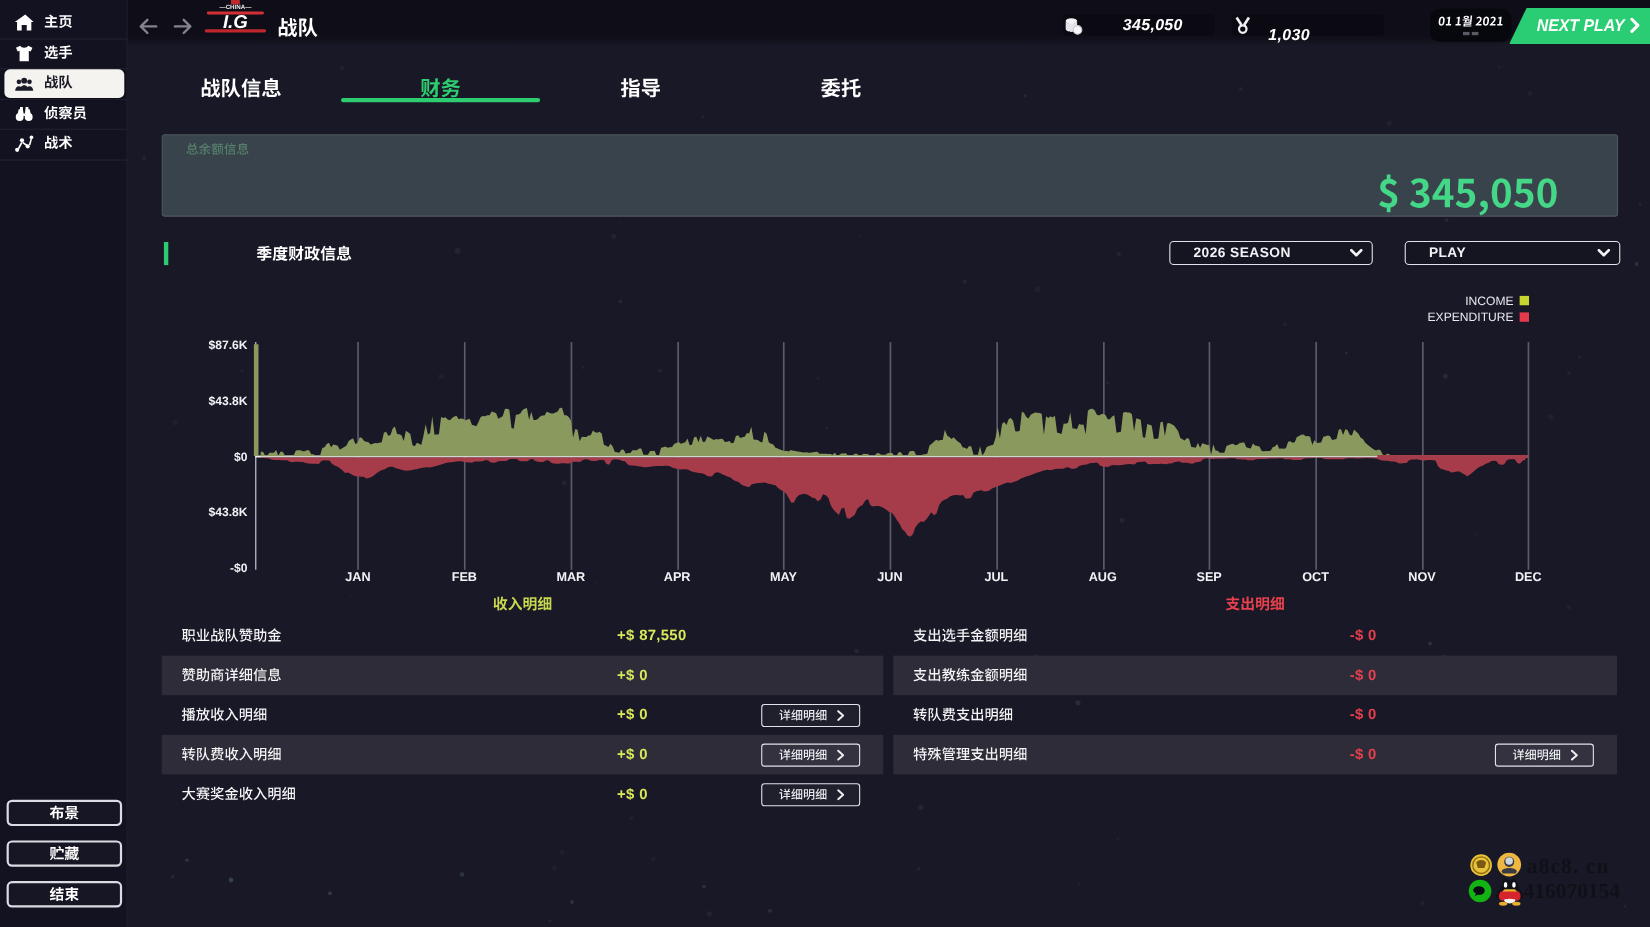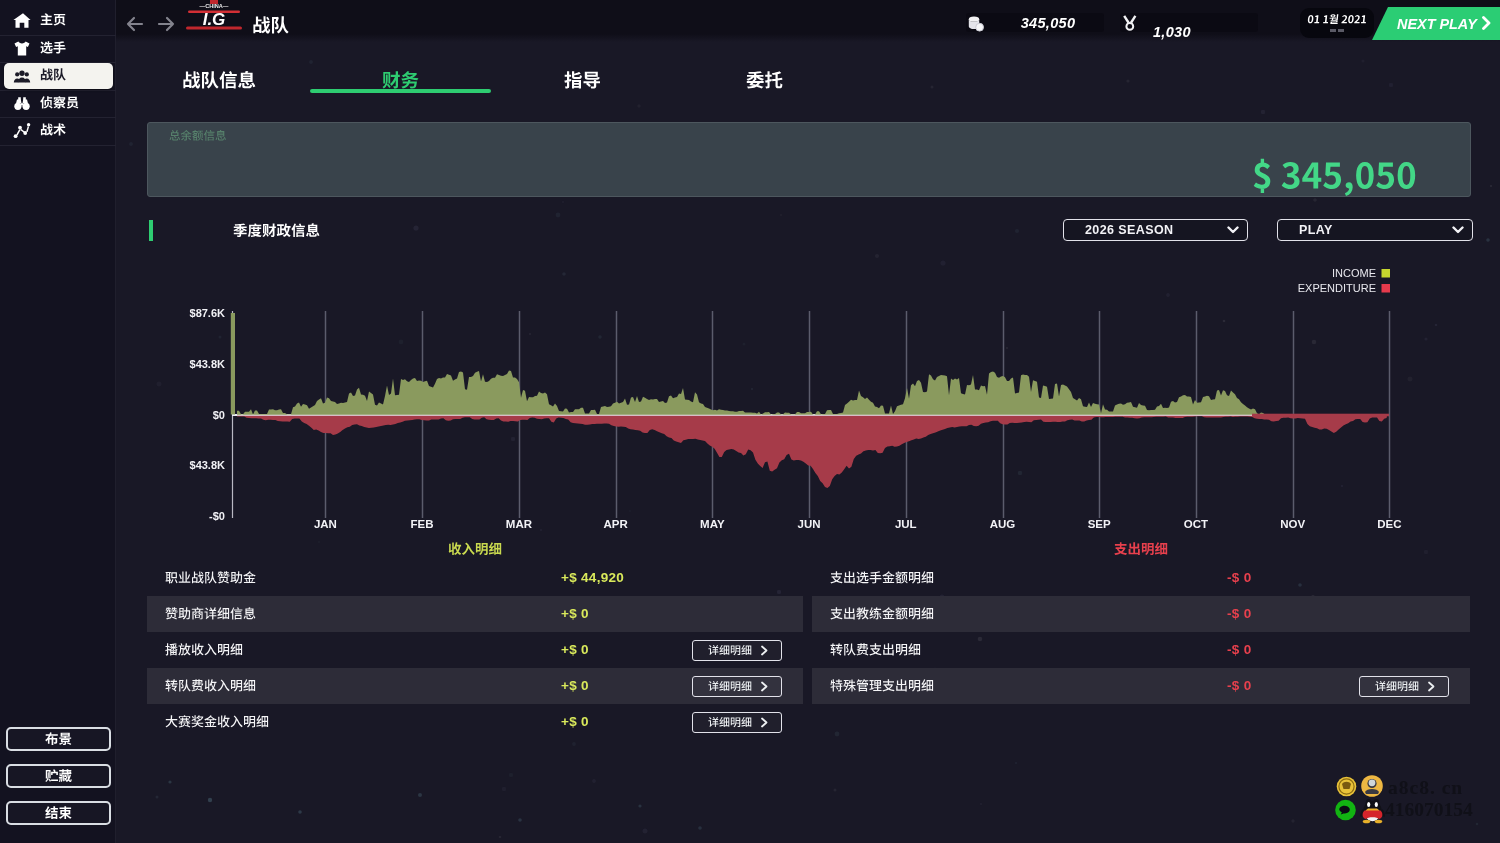--- a/index.html
+++ b/index.html
@@ -307,21 +307,21 @@
 <div style="position:absolute;left:1114.0px;top:540.0px;">
     <svg style="display:block;overflow:visible" width="54.0" height="19.6">
       <path transform="translate(0,13.8)" fill="#e8404d" d="M4.2 -5.2Q5.3 -3.2 7.5 -2Q9.8 -0.8 13.1 -0.5Q12.9 -0.3 12.7 -0Q12.5 0.3 12.3 0.6Q12.2 0.9 12.1 1.1Q9.7 0.8 7.9 0.1Q6.2 -0.7 4.9 -1.8Q3.6 -3 2.7 -4.7ZM1.6 -6.5H10.3V-4.9H1.6ZM0.9 -9.7H12.5V-8.1H0.9ZM5.9 -11.5H7.5V-5.8H5.9ZM9.9 -6.5H10.2L10.5 -6.6L11.6 -5.9Q11 -4.3 10 -3.1Q8.9 -1.8 7.6 -1Q6.2 -0.2 4.6 0.4Q3 0.9 1.2 1.2Q1.1 1 1 0.7Q0.8 0.4 0.6 0.1Q0.5 -0.2 0.3 -0.4Q2 -0.6 3.6 -1Q5.1 -1.4 6.3 -2.1Q7.6 -2.8 8.5 -3.8Q9.4 -4.8 9.9 -6.2Z M19.3 -11.5H21.1V-0.3H19.3ZM24 -4.7H25.8V1.2H24ZM15.4 -10.3H17.1V-7H23.4V-10.3H25.2V-5.4H15.4ZM14.6 -4.7H16.5V-1.1H24.8V0.5H14.6Z M28.8 -10.7H32.7V-2.4H28.8V-3.9H31.2V-9.3H28.8ZM28.8 -7.4H31.8V-5.9H28.8ZM34.6 -10.9H38.7V-9.4H34.6ZM34.6 -7.7H38.7V-6.3H34.6ZM34.5 -4.5H38.7V-3.1H34.5ZM27.9 -10.7H29.4V-1.3H27.9ZM38.1 -10.9H39.7V-0.6Q39.7 -0 39.6 0.3Q39.4 0.7 39 0.9Q38.6 1.1 38 1.1Q37.4 1.2 36.6 1.2Q36.5 1 36.4 0.7Q36.3 0.4 36.2 0.1Q36.1 -0.2 36 -0.4Q36.4 -0.4 36.7 -0.3Q37.1 -0.3 37.4 -0.3Q37.7 -0.3 37.8 -0.3Q38 -0.3 38 -0.4Q38.1 -0.5 38.1 -0.7ZM33.6 -10.9H35.2V-6Q35.2 -5.2 35.1 -4.2Q35 -3.2 34.7 -2.2Q34.4 -1.2 33.8 -0.3Q33.3 0.6 32.3 1.3Q32.2 1.2 32 0.9Q31.8 0.7 31.5 0.5Q31.3 0.3 31.1 0.2Q32 -0.4 32.5 -1.2Q33 -1.9 33.2 -2.8Q33.5 -3.6 33.5 -4.4Q33.6 -5.3 33.6 -6Z M41.4 -2.3Q41.4 -2.4 41.3 -2.7Q41.2 -3 41.1 -3.2Q41 -3.5 40.9 -3.7Q41.2 -3.8 41.4 -4Q41.7 -4.2 42 -4.5Q42.2 -4.7 42.6 -5.1Q42.9 -5.4 43.3 -6Q43.8 -6.5 44.2 -7.1Q44.6 -7.7 45 -8.4L46.3 -7.5Q45.5 -6.3 44.4 -5.1Q43.4 -3.9 42.3 -3.1V-3Q42.3 -3 42.2 -2.9Q42 -2.9 41.9 -2.8Q41.7 -2.6 41.5 -2.5Q41.4 -2.4 41.4 -2.3ZM41.4 -2.3 41.3 -3.6 42 -4.1 45.8 -4.6Q45.8 -4.3 45.8 -3.9Q45.9 -3.5 45.9 -3.2Q44.6 -3 43.7 -2.9Q42.9 -2.7 42.4 -2.6Q42 -2.5 41.8 -2.4Q41.5 -2.4 41.4 -2.3ZM41.3 -5.6Q41.3 -5.7 41.2 -6Q41.1 -6.3 41 -6.6Q40.9 -6.9 40.8 -7.1Q41 -7.2 41.2 -7.4Q41.4 -7.6 41.7 -7.9Q41.8 -8.1 42 -8.4Q42.2 -8.8 42.5 -9.3Q42.8 -9.8 43.1 -10.4Q43.3 -10.9 43.6 -11.5L45.1 -10.9Q44.8 -10.1 44.3 -9.3Q43.8 -8.5 43.3 -7.7Q42.8 -7 42.3 -6.4V-6.4Q42.3 -6.4 42.1 -6.3Q42 -6.2 41.8 -6.1Q41.6 -6 41.5 -5.8Q41.3 -5.7 41.3 -5.6ZM41.3 -5.6 41.3 -6.7 42 -7.2 44.9 -7.4Q44.8 -7.1 44.8 -6.7Q44.7 -6.3 44.7 -6.1Q43.8 -6 43.1 -5.9Q42.5 -5.8 42.2 -5.8Q41.8 -5.7 41.6 -5.7Q41.4 -5.6 41.3 -5.6ZM40.9 -1Q41.5 -1.1 42.3 -1.2Q43.2 -1.3 44.1 -1.5Q45 -1.6 45.9 -1.8L46 -0.3Q44.7 -0.1 43.4 0.2Q42.2 0.4 41.1 0.6ZM47.1 -1.3H52.2V0.2H47.1ZM47.1 -5.9H52.2V-4.4H47.1ZM48.9 -9.6H50.4V-0.6H48.9ZM46.2 -10.8H53.2V0.8H51.6V-9.2H47.7V0.9H46.2Z"></path>
     </svg>
   </div>
 <div style="position:absolute;left:165.0px;top:568.5px;">
     <svg style="display:block;overflow:visible" width="91.0" height="18.8">
       <path transform="translate(0,13.3)" fill="#f5f5f7" d="M0.6 -10.4H5.9V-9.3H0.6ZM1.9 -7.7H4.4V-6.7H1.9ZM1.9 -5H4.4V-4H1.9ZM1.3 -9.9H2.4V-1.6H1.3ZM4 -9.9H5.2V1.1H4ZM0.4 -1.8Q1.1 -1.9 2 -2.1Q2.9 -2.2 3.9 -2.4Q4.9 -2.5 5.9 -2.7L6 -1.6Q4.6 -1.4 3.2 -1.1Q1.8 -0.9 0.7 -0.7ZM7.5 -8.9V-5.3H10.7V-8.9ZM6.3 -10.1H11.9V-4.1H6.3ZM9.8 -2.6 10.8 -3Q11.2 -2.5 11.5 -1.8Q11.9 -1.2 12.1 -0.6Q12.4 0 12.6 0.5L11.4 1Q11.3 0.5 11 -0.1Q10.7 -0.7 10.4 -1.4Q10.1 -2 9.8 -2.6ZM7.3 -3 8.4 -2.7Q8.1 -1.6 7.6 -0.6Q7.1 0.4 6.4 1.1Q6.3 1 6.1 0.8Q5.9 0.7 5.7 0.6Q5.6 0.5 5.4 0.4Q6 -0.2 6.5 -1.1Q7 -2 7.3 -3Z M13.7 -0.8H25.3V0.5H13.7ZM17.3 -10.8H18.5V-0.3H17.3ZM20.5 -10.8H21.8V-0.2H20.5ZM24 -8.1 25.1 -7.5Q24.8 -6.8 24.4 -5.9Q24.1 -5.1 23.7 -4.3Q23.3 -3.5 22.9 -2.9L21.9 -3.4Q22.3 -4 22.7 -4.8Q23 -5.6 23.4 -6.5Q23.7 -7.3 24 -8.1ZM14 -7.8 15.1 -8.1Q15.4 -7.4 15.8 -6.5Q16.1 -5.6 16.4 -4.8Q16.7 -4 16.9 -3.5L15.6 -3Q15.5 -3.6 15.2 -4.4Q14.9 -5.2 14.6 -6.1Q14.3 -7 14 -7.8Z M28.9 -10.9H30.1V-4.2H28.9ZM29.4 -8.6H32.7V-7.5H29.4ZM27.4 -1H32V0.1H27.4ZM27 -5.1H32.5V0.8H31.3V-4H28.1V0.9H27ZM35.9 -10 36.8 -10.5Q37.2 -10.1 37.5 -9.5Q37.9 -9 38.1 -8.6L37.2 -8.1Q37 -8.5 36.7 -9Q36.3 -9.6 35.9 -10ZM32.6 -6.9 38.3 -7.7 38.5 -6.6 32.8 -5.8ZM37.4 -6.1 38.3 -5.6Q37.8 -4.3 37.1 -3Q36.4 -1.8 35.4 -0.8Q34.5 0.2 33.4 0.8Q33.2 0.6 33 0.4Q32.7 0.1 32.5 -0Q33.3 -0.4 34.1 -1.1Q34.8 -1.7 35.5 -2.5Q36.1 -3.3 36.6 -4.2Q37 -5.2 37.4 -6.1ZM34.2 -10.9H35.3Q35.3 -9.2 35.4 -7.6Q35.6 -6 35.7 -4.7Q35.9 -3.4 36.1 -2.4Q36.4 -1.5 36.7 -0.9Q37 -0.3 37.3 -0.3Q37.5 -0.3 37.6 -0.8Q37.8 -1.3 37.8 -2.2Q37.9 -2.1 38.1 -1.9Q38.3 -1.8 38.4 -1.7Q38.6 -1.6 38.7 -1.5Q38.6 -0.5 38.3 0.1Q38.1 0.7 37.9 0.9Q37.6 1.1 37.3 1.1Q36.7 1.1 36.2 0.5Q35.7 -0.1 35.3 -1.2Q35 -2.3 34.7 -3.7Q34.5 -5.2 34.4 -7Q34.2 -8.8 34.2 -10.9Z M40.2 -10.4H43.7V-9.3H41.4V1.1H40.2ZM43.4 -10.4H43.6L43.8 -10.5L44.7 -10Q44.4 -9.2 44 -8.3Q43.7 -7.4 43.3 -6.6Q44.1 -5.9 44.3 -5.2Q44.5 -4.5 44.5 -3.9Q44.5 -3.3 44.4 -2.9Q44.2 -2.4 43.9 -2.2Q43.6 -2 43.2 -2Q42.7 -1.9 42.2 -1.9Q42.2 -2.2 42.1 -2.5Q42.1 -2.8 41.9 -3.1Q42.1 -3.1 42.3 -3.1Q42.5 -3.1 42.7 -3.1Q42.9 -3.1 43.1 -3.2Q43.2 -3.3 43.3 -3.5Q43.4 -3.7 43.4 -4Q43.4 -4.5 43.1 -5.1Q42.9 -5.8 42.1 -6.5Q42.3 -6.9 42.5 -7.4Q42.7 -7.9 42.9 -8.4Q43 -8.9 43.2 -9.3Q43.3 -9.8 43.4 -10.1ZM47 -10.9H48.2Q48.2 -9.5 48.2 -8.1Q48.1 -6.7 47.9 -5.4Q47.7 -4.1 47.3 -2.9Q46.9 -1.7 46.2 -0.7Q45.5 0.3 44.3 1.1Q44.2 0.9 43.9 0.6Q43.6 0.4 43.4 0.2Q44.5 -0.5 45.2 -1.4Q45.8 -2.4 46.2 -3.5Q46.6 -4.6 46.7 -5.8Q46.9 -7 46.9 -8.3Q46.9 -9.6 47 -10.9ZM48.1 -7.1Q48.2 -6.7 48.3 -6.1Q48.4 -5.4 48.6 -4.6Q48.8 -3.7 49.2 -2.9Q49.6 -2 50.2 -1.2Q50.8 -0.4 51.7 0.2Q51.4 0.4 51.2 0.6Q50.9 0.9 50.8 1.1Q49.9 0.5 49.3 -0.4Q48.6 -1.3 48.2 -2.3Q47.8 -3.2 47.6 -4.1Q47.3 -5.1 47.2 -5.8Q47.1 -6.6 47 -7Z M53.7 -10.9 54.7 -10.8Q54.6 -10.2 54.3 -9.6Q54.1 -9.1 53.7 -8.6Q53.6 -8.7 53.3 -8.9Q53.1 -9 52.9 -9.1Q53.2 -9.5 53.4 -10Q53.6 -10.5 53.7 -10.9ZM54 -10.1H58V-9.3H53.5ZM55.3 -11H56.4V-8.2H55.3ZM52.7 -8.6H58.3V-7.7H52.7ZM54.2 -8H55.3Q55.2 -7.3 55 -6.8Q54.7 -6.3 54.3 -5.9Q53.8 -5.5 53.1 -5.2Q53 -5.4 52.8 -5.6Q52.6 -5.9 52.5 -6Q53.1 -6.2 53.5 -6.5Q53.8 -6.7 54 -7.1Q54.2 -7.5 54.2 -8ZM59.4 -10.9 60.4 -10.8Q60.2 -10.2 60 -9.6Q59.7 -9.1 59.3 -8.6Q59.2 -8.7 58.9 -8.8Q58.7 -9 58.5 -9.1Q58.8 -9.5 59.1 -10Q59.3 -10.5 59.4 -10.9ZM59.8 -10.1H63.8V-9.3H59.3ZM60.9 -11H62.1V-8.3H60.9ZM58.6 -8.6H64.3V-7.7H58.6ZM60 -8H61Q60.9 -7.4 60.7 -6.9Q60.6 -6.4 60.2 -6Q59.8 -5.7 59.1 -5.4Q59 -5.6 58.8 -5.8Q58.6 -6.1 58.5 -6.2Q59.3 -6.4 59.6 -6.9Q60 -7.3 60 -8ZM61.6 -8.1H62.6V-6.8Q62.6 -6.6 62.6 -6.6Q62.7 -6.5 62.8 -6.5Q62.9 -6.5 63 -6.5Q63.1 -6.5 63.3 -6.5Q63.4 -6.5 63.4 -6.5Q63.6 -6.5 63.6 -6.6Q63.7 -6.7 63.7 -7.2Q63.8 -7.1 64.1 -7Q64.4 -6.9 64.6 -6.8Q64.5 -6.1 64.3 -5.9Q64.1 -5.7 63.6 -5.7Q63.5 -5.7 63.4 -5.7Q63.3 -5.7 63.1 -5.7Q63 -5.7 62.9 -5.7Q62.7 -5.7 62.7 -5.7Q62.2 -5.7 62 -5.8Q61.8 -5.9 61.7 -6.1Q61.6 -6.3 61.6 -6.8ZM55.9 -5.5 55.8 -6.2 56.3 -6.6 58.5 -7Q58.5 -6.9 58.5 -6.6Q58.5 -6.4 58.5 -6.2Q57.7 -6 57.2 -5.9Q56.8 -5.8 56.5 -5.7Q56.2 -5.7 56.1 -5.6Q56 -5.6 55.9 -5.5ZM55.9 -5.5Q55.8 -5.7 55.7 -5.9Q55.6 -6.1 55.5 -6.2Q55.6 -6.3 55.8 -6.5Q56 -6.7 56 -7.1V-8L57 -8V-6.4Q57 -6.4 56.9 -6.3Q56.7 -6.3 56.5 -6.1Q56.2 -6 56.1 -5.8Q55.9 -5.6 55.9 -5.5ZM58.8 -0.7 59.4 -1.6Q59.9 -1.5 60.6 -1.3Q61.2 -1.1 61.8 -0.8Q62.4 -0.6 63 -0.4Q63.5 -0.1 63.9 0.1L63.3 1.1Q62.9 0.9 62.4 0.7Q61.8 0.4 61.2 0.2Q60.6 -0.1 60 -0.3Q59.3 -0.6 58.8 -0.7ZM54.4 -5.3H62.7V-1.2H61.4V-4.2H55.6V-1.1H54.4ZM57.8 -3.6H59.1V-2.7Q59.1 -2 58.8 -1.5Q58.6 -0.9 58 -0.4Q57.5 0 56.5 0.4Q55.4 0.8 53.9 1.1Q53.8 0.9 53.7 0.8Q53.6 0.6 53.4 0.4Q53.3 0.2 53.2 0Q54.6 -0.2 55.6 -0.5Q56.5 -0.8 57 -1.1Q57.5 -1.5 57.7 -1.9Q57.8 -2.3 57.8 -2.7Z M71.1 -8.1H76.5V-6.9H71.1ZM75.9 -8.1H77.1Q77.1 -8.1 77.1 -8Q77.1 -7.9 77.1 -7.7Q77.1 -7.6 77.1 -7.5Q77.1 -5.5 77 -4.1Q77 -2.6 76.9 -1.7Q76.8 -0.8 76.7 -0.3Q76.6 0.2 76.4 0.4Q76.2 0.7 76 0.8Q75.8 0.9 75.4 1Q75.1 1 74.7 1Q74.2 1 73.7 1Q73.6 0.7 73.5 0.4Q73.4 0 73.3 -0.2Q73.8 -0.2 74.3 -0.1Q74.7 -0.1 74.9 -0.1Q75.1 -0.1 75.2 -0.2Q75.3 -0.2 75.4 -0.3Q75.5 -0.5 75.6 -1Q75.7 -1.4 75.7 -2.3Q75.8 -3.2 75.9 -4.5Q75.9 -5.9 75.9 -7.8ZM73.1 -11H74.3Q74.3 -9.4 74.2 -8Q74.2 -6.5 74 -5.2Q73.9 -3.8 73.5 -2.7Q73.1 -1.5 72.4 -0.6Q71.7 0.4 70.7 1.1Q70.5 0.9 70.3 0.6Q70 0.3 69.8 0.2Q70.8 -0.5 71.4 -1.3Q72.1 -2.2 72.4 -3.3Q72.7 -4.3 72.9 -5.6Q73 -6.8 73 -8.1Q73.1 -9.5 73.1 -11ZM66.3 -10.4H70.7V-1.9H69.5V-9.3H67.4V-1.1H66.3ZM65.4 -1.4Q66.1 -1.6 67.1 -1.8Q68.1 -2 69.2 -2.2Q70.3 -2.4 71.3 -2.7L71.5 -1.6Q70.4 -1.3 69.4 -1.1Q68.3 -0.8 67.4 -0.6Q66.4 -0.4 65.6 -0.2ZM66.9 -7.6H70.1V-6.5H66.9ZM66.9 -4.9H70.1V-3.8H66.9Z M81.1 -7.1H87.9V-6H81.1ZM79.5 -4.4H89.5V-3.3H79.5ZM78.9 -0.4H90.2V0.8H78.9ZM83.8 -6.6H85.1V0.2H83.8ZM80.5 -2.8 81.5 -3.2Q81.7 -2.8 82 -2.4Q82.2 -2 82.4 -1.6Q82.6 -1.2 82.7 -0.9L81.6 -0.4Q81.6 -0.7 81.4 -1.1Q81.2 -1.6 80.9 -2Q80.7 -2.4 80.5 -2.8ZM87.4 -3.2 88.6 -2.7Q88.2 -2.1 87.8 -1.5Q87.4 -0.9 87.1 -0.4L86.1 -0.8Q86.3 -1.1 86.6 -1.5Q86.8 -1.9 87 -2.4Q87.3 -2.8 87.4 -3.2ZM85 -10.4Q85.4 -9.9 86.1 -9.3Q86.7 -8.8 87.5 -8.4Q88.3 -7.9 89.1 -7.6Q89.9 -7.2 90.7 -7Q90.6 -6.8 90.4 -6.7Q90.2 -6.5 90.1 -6.3Q89.9 -6.1 89.8 -5.9Q89.1 -6.2 88.2 -6.6Q87.4 -7 86.6 -7.5Q85.9 -8.1 85.2 -8.7Q84.5 -9.2 83.9 -9.9ZM84.4 -11.1 85.6 -10.6Q84.9 -9.5 83.9 -8.6Q82.8 -7.7 81.7 -7Q80.5 -6.3 79.2 -5.8Q79 -6.1 78.8 -6.4Q78.6 -6.8 78.3 -7Q79.6 -7.4 80.7 -8Q81.9 -8.5 82.8 -9.3Q83.8 -10.1 84.4 -11.1Z"></path>
     </svg>
   </div>
-<div class="abs" style="left:561px;top:570px;font-size:13.5px;font-weight:bold;color:#d9e95b;letter-spacing:.3px">+$ 44,920</div>
+<div class="abs" style="left:561px;top:570px;font-size:13.5px;font-weight:bold;color:#d9e95b;letter-spacing:.3px">+$ 87,550</div>
 <div class="abs" style="left:147px;top:596px;width:656px;height:36px;background:#2d2c38"></div>
 <div style="position:absolute;left:165.0px;top:604.5px;">
     <svg style="display:block;overflow:visible" width="91.0" height="18.8">
       <path transform="translate(0,13.3)" fill="#f5f5f7" d="M1.7 -10.9 2.7 -10.8Q2.6 -10.2 2.3 -9.6Q2.1 -9.1 1.7 -8.6Q1.6 -8.7 1.3 -8.9Q1.1 -9 0.9 -9.1Q1.2 -9.5 1.4 -10Q1.6 -10.5 1.7 -10.9ZM2 -10.1H6V-9.3H1.5ZM3.3 -11H4.4V-8.2H3.3ZM0.7 -8.6H6.3V-7.7H0.7ZM2.2 -8H3.3Q3.2 -7.3 3 -6.8Q2.7 -6.3 2.3 -5.9Q1.8 -5.5 1.1 -5.2Q1 -5.4 0.8 -5.6Q0.6 -5.9 0.5 -6Q1.1 -6.2 1.5 -6.5Q1.8 -6.7 2 -7.1Q2.2 -7.5 2.2 -8ZM7.4 -10.9 8.4 -10.8Q8.2 -10.2 8 -9.6Q7.7 -9.1 7.3 -8.6Q7.2 -8.7 6.9 -8.8Q6.7 -9 6.5 -9.1Q6.8 -9.5 7.1 -10Q7.3 -10.5 7.4 -10.9ZM7.8 -10.1H11.8V-9.3H7.3ZM8.9 -11H10.1V-8.3H8.9ZM6.6 -8.6H12.3V-7.7H6.6ZM8 -8H9Q8.9 -7.4 8.7 -6.9Q8.6 -6.4 8.2 -6Q7.8 -5.7 7.1 -5.4Q7 -5.6 6.8 -5.8Q6.6 -6.1 6.5 -6.2Q7.3 -6.4 7.6 -6.9Q8 -7.3 8 -8ZM9.6 -8.1H10.6V-6.8Q10.6 -6.6 10.6 -6.6Q10.7 -6.5 10.8 -6.5Q10.9 -6.5 11 -6.5Q11.1 -6.5 11.3 -6.5Q11.4 -6.5 11.4 -6.5Q11.6 -6.5 11.6 -6.6Q11.7 -6.7 11.7 -7.2Q11.8 -7.1 12.1 -7Q12.4 -6.9 12.6 -6.8Q12.5 -6.1 12.3 -5.9Q12.1 -5.7 11.6 -5.7Q11.5 -5.7 11.4 -5.7Q11.3 -5.7 11.1 -5.7Q11 -5.7 10.9 -5.7Q10.7 -5.7 10.7 -5.7Q10.2 -5.7 10 -5.8Q9.8 -5.9 9.7 -6.1Q9.6 -6.3 9.6 -6.8ZM3.9 -5.5 3.8 -6.2 4.3 -6.6 6.5 -7Q6.5 -6.9 6.5 -6.6Q6.5 -6.4 6.5 -6.2Q5.7 -6 5.2 -5.9Q4.8 -5.8 4.5 -5.7Q4.2 -5.7 4.1 -5.6Q4 -5.6 3.9 -5.5ZM3.9 -5.5Q3.8 -5.7 3.7 -5.9Q3.6 -6.1 3.5 -6.2Q3.6 -6.3 3.8 -6.5Q4 -6.7 4 -7.1V-8L5 -8V-6.4Q5 -6.4 4.9 -6.3Q4.7 -6.3 4.5 -6.1Q4.2 -6 4.1 -5.8Q3.9 -5.6 3.9 -5.5ZM6.8 -0.7 7.4 -1.6Q7.9 -1.5 8.6 -1.3Q9.2 -1.1 9.8 -0.8Q10.4 -0.6 11 -0.4Q11.5 -0.1 11.9 0.1L11.3 1.1Q10.9 0.9 10.4 0.7Q9.8 0.4 9.2 0.2Q8.6 -0.1 8 -0.3Q7.3 -0.6 6.8 -0.7ZM2.4 -5.3H10.7V-1.2H9.4V-4.2H3.6V-1.1H2.4ZM5.8 -3.6H7.1V-2.7Q7.1 -2 6.8 -1.5Q6.6 -0.9 6 -0.4Q5.5 0 4.5 0.4Q3.4 0.8 1.9 1.1Q1.8 0.9 1.7 0.8Q1.6 0.6 1.4 0.4Q1.3 0.2 1.2 0Q2.6 -0.2 3.6 -0.5Q4.5 -0.8 5 -1.1Q5.5 -1.5 5.7 -1.9Q5.8 -2.3 5.8 -2.7Z M19.1 -8.1H24.5V-6.9H19.1ZM23.9 -8.1H25.1Q25.1 -8.1 25.1 -8Q25.1 -7.9 25.1 -7.7Q25.1 -7.6 25.1 -7.5Q25.1 -5.5 25 -4.1Q25 -2.6 24.9 -1.7Q24.8 -0.8 24.7 -0.3Q24.6 0.2 24.4 0.4Q24.2 0.7 24 0.8Q23.8 0.9 23.4 1Q23.1 1 22.7 1Q22.2 1 21.7 1Q21.6 0.7 21.5 0.4Q21.4 0 21.3 -0.2Q21.8 -0.2 22.3 -0.1Q22.7 -0.1 22.9 -0.1Q23.1 -0.1 23.2 -0.2Q23.3 -0.2 23.4 -0.3Q23.5 -0.5 23.6 -1Q23.7 -1.4 23.7 -2.3Q23.8 -3.2 23.9 -4.5Q23.9 -5.9 23.9 -7.8ZM21.1 -11H22.3Q22.3 -9.4 22.2 -8Q22.2 -6.5 22 -5.2Q21.9 -3.8 21.5 -2.7Q21.1 -1.5 20.4 -0.6Q19.7 0.4 18.7 1.1Q18.5 0.9 18.3 0.6Q18 0.3 17.8 0.2Q18.8 -0.5 19.4 -1.3Q20.1 -2.2 20.4 -3.3Q20.7 -4.3 20.9 -5.6Q21 -6.8 21 -8.1Q21.1 -9.5 21.1 -11ZM14.3 -10.4H18.7V-1.9H17.5V-9.3H15.4V-1.1H14.3ZM13.4 -1.4Q14.1 -1.6 15.1 -1.8Q16.1 -2 17.2 -2.2Q18.3 -2.4 19.3 -2.7L19.5 -1.6Q18.4 -1.3 17.4 -1.1Q16.3 -0.8 15.4 -0.6Q14.4 -0.4 13.6 -0.2ZM14.9 -7.6H18.1V-6.5H14.9ZM14.9 -4.9H18.1V-3.8H14.9Z M27.4 -6.8H37.1V-5.8H28.6V1.1H27.4ZM36.5 -6.8H37.6V-0.1Q37.6 0.3 37.5 0.5Q37.4 0.7 37 0.9Q36.7 1 36.2 1Q35.7 1 34.8 1Q34.8 0.8 34.7 0.6Q34.6 0.3 34.5 0.1Q34.9 0.1 35.2 0.1Q35.6 0.1 35.8 0.1Q36.1 0.1 36.2 0.1Q36.3 0.1 36.4 0Q36.5 -0 36.5 -0.2ZM30.7 -3.6H34.9V-0.5H30.7V-1.4H33.9V-2.7H30.7ZM30 -3.6H31.1V0H30ZM26.8 -9.6H38.3V-8.6H26.8ZM29.5 -8.3 30.6 -8.7Q30.8 -8.3 31 -7.9Q31.3 -7.5 31.4 -7.2L30.2 -6.8Q30.1 -7.1 29.9 -7.5Q29.7 -7.9 29.5 -8.3ZM34.4 -8.6 35.7 -8.3Q35.4 -7.8 35 -7.2Q34.7 -6.7 34.4 -6.3L33.4 -6.6Q33.6 -6.9 33.8 -7.2Q33.9 -7.6 34.1 -7.9Q34.3 -8.3 34.4 -8.6ZM31.6 -10.7 32.8 -11Q33.1 -10.6 33.3 -10.2Q33.5 -9.7 33.6 -9.4L32.3 -9Q32.2 -9.3 32 -9.8Q31.8 -10.3 31.6 -10.7ZM33.2 -5.1 33.9 -5.8Q34.3 -5.6 34.8 -5.2Q35.2 -4.9 35.7 -4.5Q36.1 -4.2 36.4 -3.9L35.7 -3.1Q35.4 -3.4 35 -3.7Q34.5 -4.1 34.1 -4.4Q33.6 -4.8 33.2 -5.1ZM31.1 -5.7 32 -5.3Q31.7 -4.9 31.2 -4.5Q30.8 -4.1 30.3 -3.7Q29.8 -3.3 29.4 -3.1Q29.3 -3.2 29.2 -3.4Q29.1 -3.5 29 -3.7Q28.9 -3.9 28.9 -4.1Q29.4 -4.4 30.1 -4.8Q30.7 -5.3 31.1 -5.7Z M40.3 -9.9 41.1 -10.7Q41.4 -10.5 41.8 -10.1Q42.2 -9.8 42.6 -9.4Q42.9 -9.1 43.2 -8.8L42.3 -7.9Q42.1 -8.2 41.8 -8.6Q41.4 -8.9 41 -9.3Q40.6 -9.6 40.3 -9.9ZM41.4 0.9 41.1 -0.2 41.4 -0.7 43.7 -2.4Q43.8 -2.2 43.9 -1.9Q44 -1.6 44.1 -1.4Q43.3 -0.8 42.8 -0.4Q42.3 0 42 0.3Q41.7 0.5 41.6 0.7Q41.5 0.8 41.4 0.9ZM39.5 -6.9H42.2V-5.7H39.5ZM41.4 0.9Q41.3 0.8 41.2 0.6Q41.1 0.4 41 0.3Q40.8 0.1 40.7 0Q40.9 -0.1 41 -0.3Q41.2 -0.4 41.3 -0.7Q41.4 -1 41.4 -1.3V-6.9H42.5V-0.5Q42.5 -0.5 42.4 -0.4Q42.3 -0.3 42.1 -0.2Q42 0 41.8 0.2Q41.6 0.4 41.5 0.6Q41.4 0.8 41.4 0.9ZM44.2 -8.5H51.2V-7.4H44.2ZM44.6 -5.8H50.8V-4.7H44.6ZM43.9 -3.1H51.4V-2H43.9ZM47.1 -8.1H48.4V1.1H47.1ZM44.9 -10.5 46 -10.9Q46.3 -10.5 46.6 -9.9Q46.9 -9.3 47.1 -8.9L45.9 -8.4Q45.8 -8.9 45.5 -9.4Q45.2 -10 44.9 -10.5ZM49.6 -11 50.9 -10.6Q50.5 -9.9 50.1 -9.1Q49.7 -8.4 49.4 -7.9L48.3 -8.2Q48.6 -8.6 48.8 -9.1Q49 -9.6 49.3 -10.1Q49.5 -10.6 49.6 -11Z M52.8 -2.3Q52.8 -2.4 52.7 -2.6Q52.7 -2.8 52.6 -3.1Q52.5 -3.3 52.5 -3.4Q52.7 -3.5 53 -3.7Q53.2 -3.9 53.5 -4.2Q53.7 -4.4 54.1 -4.8Q54.4 -5.1 54.8 -5.7Q55.3 -6.2 55.7 -6.8Q56.1 -7.4 56.5 -8L57.5 -7.4Q56.7 -6.1 55.7 -5Q54.6 -3.8 53.6 -2.9V-2.9Q53.6 -2.9 53.5 -2.8Q53.4 -2.8 53.2 -2.7Q53.1 -2.6 53 -2.5Q52.8 -2.4 52.8 -2.3ZM52.8 -2.3 52.8 -3.3 53.4 -3.7 57.2 -4.2Q57.2 -4 57.2 -3.7Q57.2 -3.4 57.3 -3.2Q55.9 -3 55.1 -2.8Q54.3 -2.7 53.8 -2.6Q53.4 -2.5 53.2 -2.4Q53 -2.4 52.8 -2.3ZM52.8 -5.5Q52.7 -5.6 52.7 -5.8Q52.6 -6 52.5 -6.2Q52.4 -6.5 52.4 -6.6Q52.6 -6.7 52.8 -6.9Q52.9 -7.1 53.2 -7.4Q53.3 -7.6 53.5 -7.9Q53.8 -8.3 54.1 -8.8Q54.3 -9.3 54.6 -9.9Q54.9 -10.5 55.1 -11L56.3 -10.5Q55.9 -9.7 55.5 -8.9Q55 -8.1 54.5 -7.4Q54 -6.7 53.5 -6.1V-6.1Q53.5 -6.1 53.4 -6Q53.3 -6 53.2 -5.9Q53 -5.8 52.9 -5.7Q52.8 -5.5 52.8 -5.5ZM52.8 -5.5 52.7 -6.3 53.3 -6.7 56.2 -6.9Q56.1 -6.7 56.1 -6.4Q56.1 -6.1 56.1 -5.9Q55.1 -5.8 54.5 -5.8Q53.9 -5.7 53.5 -5.6Q53.2 -5.6 53 -5.5Q52.9 -5.5 52.8 -5.5ZM52.4 -0.8Q53.1 -0.9 53.8 -1Q54.6 -1.1 55.5 -1.3Q56.3 -1.5 57.2 -1.6L57.3 -0.5Q56.1 -0.3 54.8 -0Q53.6 0.2 52.6 0.4ZM58.2 -1.1H63.4V0.1H58.2ZM58.2 -5.6H63.4V-4.4H58.2ZM60.3 -9.4H61.4V-0.5H60.3ZM57.6 -10.3H64.1V0.8H63V-9.1H58.7V0.9H57.6Z M70 -7H76.4V-6H70ZM70 -5.1H76.4V-4.1H70ZM70.5 -0.4H75.8V0.6H70.5ZM69 -8.9H77.4V-7.9H69ZM69.8 -3.2H76.5V1H75.5V-2.2H70.8V1.1H69.8ZM72 -10.6 73.1 -11Q73.3 -10.6 73.6 -10.1Q73.9 -9.6 74 -9.3L72.9 -8.8Q72.8 -9.2 72.5 -9.7Q72.3 -10.2 72 -10.6ZM68.2 -10.9 69.3 -10.6Q68.9 -9.5 68.4 -8.4Q67.9 -7.3 67.3 -6.4Q66.7 -5.4 66 -4.7Q66 -4.8 65.9 -5.1Q65.7 -5.3 65.6 -5.5Q65.5 -5.7 65.4 -5.9Q65.9 -6.5 66.5 -7.3Q67 -8.1 67.4 -9Q67.9 -10 68.2 -10.9ZM67.1 -7.4 68.3 -8.6 68.3 -8.5V1.1H67.1Z M81.6 -7.1V-6.2H87.3V-7.1ZM81.6 -5.3V-4.5H87.3V-5.3ZM81.6 -8.8V-8H87.3V-8.8ZM80.4 -9.8H88.5V-3.5H80.4ZM83.9 -11.1 85.4 -10.9Q85.2 -10.5 84.9 -10.1Q84.7 -9.7 84.5 -9.4L83.4 -9.6Q83.5 -9.9 83.7 -10.4Q83.8 -10.8 83.9 -11.1ZM81.4 -2.7H82.6V-0.7Q82.6 -0.4 82.8 -0.3Q82.9 -0.3 83.5 -0.3Q83.6 -0.3 83.9 -0.3Q84.1 -0.3 84.5 -0.3Q84.8 -0.3 85.1 -0.3Q85.4 -0.3 85.7 -0.3Q86 -0.3 86.1 -0.3Q86.5 -0.3 86.6 -0.4Q86.8 -0.5 86.9 -0.8Q86.9 -1.1 87 -1.7Q87.1 -1.6 87.3 -1.5Q87.5 -1.4 87.7 -1.4Q87.9 -1.3 88.1 -1.3Q88 -0.4 87.8 0Q87.6 0.5 87.3 0.7Q86.9 0.9 86.2 0.9Q86.1 0.9 85.8 0.9Q85.5 0.9 85.2 0.9Q84.8 0.9 84.5 0.9Q84.1 0.9 83.8 0.9Q83.5 0.9 83.4 0.9Q82.6 0.9 82.2 0.7Q81.7 0.6 81.5 0.3Q81.4 -0.1 81.4 -0.7ZM83.4 -3.1 84.4 -3.6Q84.7 -3.4 85 -3Q85.4 -2.6 85.6 -2.3Q85.9 -1.9 86.1 -1.6L85.1 -1Q84.9 -1.3 84.7 -1.7Q84.4 -2.1 84.1 -2.4Q83.7 -2.8 83.4 -3.1ZM87.8 -2.5 88.9 -3Q89.2 -2.6 89.5 -2.1Q89.8 -1.6 90 -1.1Q90.3 -0.7 90.4 -0.3L89.2 0.2Q89.1 -0.2 88.9 -0.6Q88.7 -1.1 88.4 -1.6Q88.1 -2.1 87.8 -2.5ZM79.8 -2.8 80.9 -2.3Q80.7 -1.9 80.5 -1.4Q80.3 -0.9 80.1 -0.4Q79.9 0.1 79.6 0.5L78.5 -0.1Q78.8 -0.4 79 -0.9Q79.2 -1.4 79.4 -1.9Q79.7 -2.3 79.8 -2.8Z"></path>
     </svg>
   </div>
 <div class="abs" style="left:561px;top:606px;font-size:13.5px;font-weight:bold;color:#d9e95b;letter-spacing:.3px">+$ 0</div>
 <div style="position:absolute;left:165.0px;top:640.5px;">
     <svg style="display:block;overflow:visible" width="78.0" height="18.8">
       <path transform="translate(0,13.3)" fill="#f5f5f7" d="M11.2 -10.9 11.8 -10Q11.1 -9.9 10.3 -9.7Q9.5 -9.6 8.5 -9.5Q7.6 -9.4 6.7 -9.4Q5.8 -9.3 4.9 -9.3Q4.9 -9.5 4.8 -9.8Q4.7 -10 4.6 -10.2Q5.5 -10.2 6.4 -10.3Q7.3 -10.4 8.2 -10.5Q9 -10.6 9.8 -10.7Q10.6 -10.8 11.2 -10.9ZM4.5 -7.6H12.3V-6.6H4.5ZM7.8 -10.1H8.9V-4.3H7.8ZM7.8 -3.6H8.8V0.2H7.8ZM5.4 -9 6.4 -9.3Q6.6 -9 6.8 -8.6Q7 -8.2 7.1 -7.9L6.1 -7.6Q6 -7.9 5.8 -8.3Q5.6 -8.7 5.4 -9ZM10.4 -9.6 11.5 -9.3Q11.2 -8.7 10.9 -8.1Q10.6 -7.6 10.3 -7.2L9.4 -7.5Q9.6 -7.7 9.8 -8.1Q10 -8.5 10.1 -8.9Q10.3 -9.3 10.4 -9.6ZM7.2 -7.1 8.2 -6.7Q7.8 -6.1 7.2 -5.5Q6.7 -4.9 6 -4.4Q5.4 -3.9 4.7 -3.6Q4.5 -3.8 4.3 -4.1Q4.1 -4.4 3.9 -4.5Q4.6 -4.8 5.2 -5.2Q5.8 -5.5 6.3 -6Q6.9 -6.5 7.2 -7.1ZM9.6 -7.1Q9.9 -6.6 10.4 -6.1Q10.9 -5.6 11.5 -5.3Q12.1 -4.9 12.7 -4.6Q12.5 -4.5 12.3 -4.2Q12.1 -4 12 -3.7Q11.3 -4 10.7 -4.5Q10.1 -5 9.6 -5.6Q9 -6.1 8.6 -6.7ZM5.2 -4H11.7V1H10.5V-3.1H6.3V1.1H5.2ZM5.9 -2.2H10.9V-1.3H5.9ZM5.9 -0.4H10.8V0.5H5.9ZM0.3 -4.2Q1.1 -4.4 2.1 -4.8Q3.2 -5.1 4.3 -5.5L4.5 -4.4Q3.5 -4 2.4 -3.7Q1.4 -3.3 0.6 -3ZM0.5 -8.4H4.5V-7.3H0.5ZM2 -11H3.2V-0.3Q3.2 0.2 3.1 0.5Q3 0.7 2.7 0.9Q2.4 1 2 1.1Q1.6 1.1 1 1.1Q1 0.9 0.9 0.5Q0.8 0.2 0.6 -0Q1 -0 1.4 -0Q1.7 -0 1.8 -0Q1.9 -0 2 -0.1Q2 -0.1 2 -0.3Z M15.6 -10.7 16.7 -11Q16.9 -10.6 17.1 -10.1Q17.3 -9.6 17.4 -9.3L16.2 -8.9Q16.1 -9.3 16 -9.8Q15.8 -10.3 15.6 -10.7ZM13.5 -8.9H19.3V-7.8H13.5ZM15.7 -6.2H18V-5.1H15.7ZM17.6 -6.2H18.8Q18.8 -6.2 18.8 -6.1Q18.8 -6 18.8 -5.9Q18.8 -5.8 18.8 -5.7Q18.8 -4.1 18.7 -3Q18.7 -1.9 18.6 -1.2Q18.6 -0.5 18.5 -0.1Q18.4 0.3 18.3 0.5Q18.1 0.7 17.9 0.8Q17.7 0.9 17.5 1Q17.2 1 16.9 1Q16.5 1 16.1 1Q16 0.7 16 0.4Q15.9 0.1 15.8 -0.2Q16.1 -0.1 16.4 -0.1Q16.7 -0.1 16.9 -0.1Q17 -0.1 17.1 -0.1Q17.2 -0.2 17.3 -0.3Q17.3 -0.4 17.4 -0.7Q17.5 -1.1 17.5 -1.7Q17.5 -2.4 17.6 -3.5Q17.6 -4.5 17.6 -6ZM20.6 -8.6H25.6V-7.4H20.6ZM20.8 -11 22.1 -10.8Q21.9 -9.5 21.5 -8.3Q21.2 -7.1 20.7 -6Q20.2 -5 19.6 -4.2Q19.5 -4.4 19.4 -4.5Q19.2 -4.7 19 -4.9Q18.8 -5.1 18.7 -5.2Q19.2 -5.9 19.6 -6.8Q20.1 -7.7 20.4 -8.8Q20.7 -9.9 20.8 -11ZM23.4 -7.9 24.7 -7.8Q24.3 -5.6 23.7 -3.9Q23.1 -2.2 22 -1Q21 0.3 19.3 1.1Q19.3 1 19.1 0.8Q19 0.6 18.9 0.4Q18.7 0.2 18.6 0.1Q20.1 -0.7 21.1 -1.8Q22.1 -2.9 22.6 -4.4Q23.2 -5.9 23.4 -7.9ZM21.2 -7.6Q21.5 -5.8 22 -4.4Q22.6 -2.9 23.5 -1.7Q24.4 -0.6 25.7 -0Q25.6 0.1 25.4 0.3Q25.2 0.5 25.1 0.7Q24.9 0.9 24.8 1Q23.5 0.3 22.5 -0.9Q21.6 -2.1 21 -3.8Q20.4 -5.4 20.1 -7.4ZM15 -8.3H16.1V-5.1Q16.1 -4.1 16 -3Q15.9 -1.9 15.4 -0.9Q15 0.1 14.2 1.1Q14 0.9 13.8 0.6Q13.5 0.4 13.3 0.3Q14 -0.6 14.4 -1.5Q14.7 -2.4 14.9 -3.3Q15 -4.3 15 -5.2Z M33.2 -8.5H38.5V-7.3H33.2ZM33.5 -11 34.8 -10.8Q34.5 -9.5 34.2 -8.3Q33.8 -7.1 33.4 -6.1Q32.9 -5.1 32.2 -4.3Q32.1 -4.4 32 -4.6Q31.8 -4.8 31.7 -5Q31.5 -5.2 31.4 -5.3Q31.9 -6 32.3 -6.9Q32.7 -7.8 33 -8.8Q33.3 -9.9 33.5 -11ZM36.5 -7.9 37.7 -7.7Q37.3 -5.6 36.7 -3.9Q36 -2.2 35 -1Q34 0.3 32.4 1.1Q32.3 1 32.2 0.8Q32.1 0.6 31.9 0.4Q31.7 0.2 31.6 0.1Q33.1 -0.6 34.1 -1.7Q35 -2.8 35.6 -4.4Q36.2 -5.9 36.5 -7.9ZM33.7 -7.5Q34.1 -5.8 34.7 -4.3Q35.4 -2.9 36.4 -1.7Q37.3 -0.6 38.6 0Q38.5 0.1 38.3 0.3Q38.1 0.5 38 0.7Q37.9 0.9 37.8 1Q36.4 0.3 35.4 -0.9Q34.5 -2.2 33.8 -3.8Q33.1 -5.4 32.7 -7.2ZM30.1 -10.8H31.3V1.1H30.1ZM27.2 -1.2 27.1 -2.3 27.6 -2.8 30.7 -3.8Q30.7 -3.5 30.8 -3.2Q30.9 -2.9 31 -2.7Q29.9 -2.3 29.2 -2Q28.5 -1.8 28.1 -1.6Q27.7 -1.5 27.5 -1.4Q27.3 -1.3 27.2 -1.2ZM27.2 -1.2Q27.2 -1.3 27.1 -1.5Q27 -1.7 26.9 -1.9Q26.8 -2.2 26.7 -2.3Q26.9 -2.4 27 -2.6Q27.2 -2.8 27.2 -3.2V-9.5H28.4V-2.2Q28.4 -2.2 28.2 -2.1Q28 -2 27.8 -1.8Q27.6 -1.7 27.4 -1.5Q27.2 -1.3 27.2 -1.2Z M42.7 -9.7 43.5 -10.8Q44.4 -10.1 45 -9.4Q45.7 -8.7 46.1 -7.9Q46.6 -7.1 47.1 -6.3Q47.5 -5.5 47.9 -4.7Q48.3 -3.9 48.9 -3.1Q49.4 -2.3 50 -1.7Q50.7 -1 51.6 -0.4Q51.5 -0.3 51.4 -0Q51.3 0.3 51.2 0.5Q51 0.8 51 1Q50.1 0.4 49.3 -0.3Q48.6 -1 48.1 -1.8Q47.6 -2.6 47.1 -3.5Q46.6 -4.3 46.2 -5.2Q45.8 -6.1 45.3 -6.9Q44.8 -7.7 44.2 -8.4Q43.5 -9.2 42.7 -9.7ZM44.8 -7.9 46.2 -7.7Q45.7 -5.6 45 -4Q44.2 -2.3 43.2 -1.1Q42.1 0.1 40.6 1Q40.5 0.8 40.3 0.7Q40.1 0.5 39.9 0.3Q39.6 0.1 39.5 -0Q41.7 -1.1 43 -3.1Q44.2 -5.1 44.8 -7.9Z M53.6 -10.2H57.4V-2.4H53.6V-3.5H56.2V-9.1H53.6ZM53.7 -6.9H56.7V-5.8H53.7ZM59.2 -10.4H63.4V-9.3H59.2ZM59.2 -7.3H63.4V-6.2H59.2ZM59.1 -4.2H63.4V-3H59.1ZM53 -10.2H54.1V-1.2H53ZM62.9 -10.4H64.1V-0.4Q64.1 0.1 64 0.4Q63.9 0.7 63.5 0.8Q63.2 1 62.6 1Q62.1 1.1 61.2 1.1Q61.2 0.9 61.1 0.7Q61.1 0.5 61 0.3Q60.9 0 60.8 -0.1Q61.2 -0.1 61.6 -0.1Q61.9 -0.1 62.2 -0.1Q62.5 -0.1 62.6 -0.1Q62.8 -0.1 62.9 -0.2Q62.9 -0.3 62.9 -0.4ZM58.4 -10.4H59.7V-5.8Q59.7 -4.9 59.6 -4Q59.5 -3.1 59.2 -2.1Q58.9 -1.2 58.4 -0.3Q57.8 0.5 56.9 1.2Q56.9 1.1 56.7 0.9Q56.5 0.7 56.3 0.6Q56.2 0.4 56 0.4Q56.9 -0.3 57.3 -1Q57.8 -1.8 58.1 -2.6Q58.3 -3.4 58.4 -4.2Q58.4 -5 58.4 -5.8Z M65.8 -2.3Q65.8 -2.4 65.7 -2.6Q65.7 -2.8 65.6 -3.1Q65.5 -3.3 65.5 -3.4Q65.7 -3.5 66 -3.7Q66.2 -3.9 66.5 -4.2Q66.7 -4.4 67.1 -4.8Q67.4 -5.1 67.8 -5.7Q68.3 -6.2 68.7 -6.8Q69.1 -7.4 69.5 -8L70.5 -7.4Q69.7 -6.1 68.7 -5Q67.6 -3.8 66.6 -2.9V-2.9Q66.6 -2.9 66.5 -2.8Q66.4 -2.8 66.2 -2.7Q66.1 -2.6 66 -2.5Q65.8 -2.4 65.8 -2.3ZM65.8 -2.3 65.8 -3.3 66.4 -3.7 70.2 -4.2Q70.2 -4 70.2 -3.7Q70.2 -3.4 70.3 -3.2Q68.9 -3 68.1 -2.8Q67.3 -2.7 66.8 -2.6Q66.4 -2.5 66.2 -2.4Q66 -2.4 65.8 -2.3ZM65.8 -5.5Q65.7 -5.6 65.7 -5.8Q65.6 -6 65.5 -6.2Q65.4 -6.5 65.4 -6.6Q65.6 -6.7 65.8 -6.9Q65.9 -7.1 66.2 -7.4Q66.3 -7.6 66.5 -7.9Q66.8 -8.3 67.1 -8.8Q67.3 -9.3 67.6 -9.9Q67.9 -10.5 68.1 -11L69.3 -10.5Q68.9 -9.7 68.5 -8.9Q68 -8.1 67.5 -7.4Q67 -6.7 66.5 -6.1V-6.1Q66.5 -6.1 66.4 -6Q66.3 -6 66.2 -5.9Q66 -5.8 65.9 -5.7Q65.8 -5.5 65.8 -5.5ZM65.8 -5.5 65.7 -6.3 66.3 -6.7 69.2 -6.9Q69.1 -6.7 69.1 -6.4Q69.1 -6.1 69.1 -5.9Q68.1 -5.8 67.5 -5.8Q66.9 -5.7 66.5 -5.6Q66.2 -5.6 66 -5.5Q65.9 -5.5 65.8 -5.5ZM65.4 -0.8Q66.1 -0.9 66.8 -1Q67.6 -1.1 68.5 -1.3Q69.3 -1.5 70.2 -1.6L70.3 -0.5Q69.1 -0.3 67.8 -0Q66.6 0.2 65.6 0.4ZM71.2 -1.1H76.4V0.1H71.2ZM71.2 -5.6H76.4V-4.4H71.2ZM73.3 -9.4H74.4V-0.5H73.3ZM70.6 -10.3H77.1V0.8H76V-9.1H71.7V0.9H70.6Z"></path>

